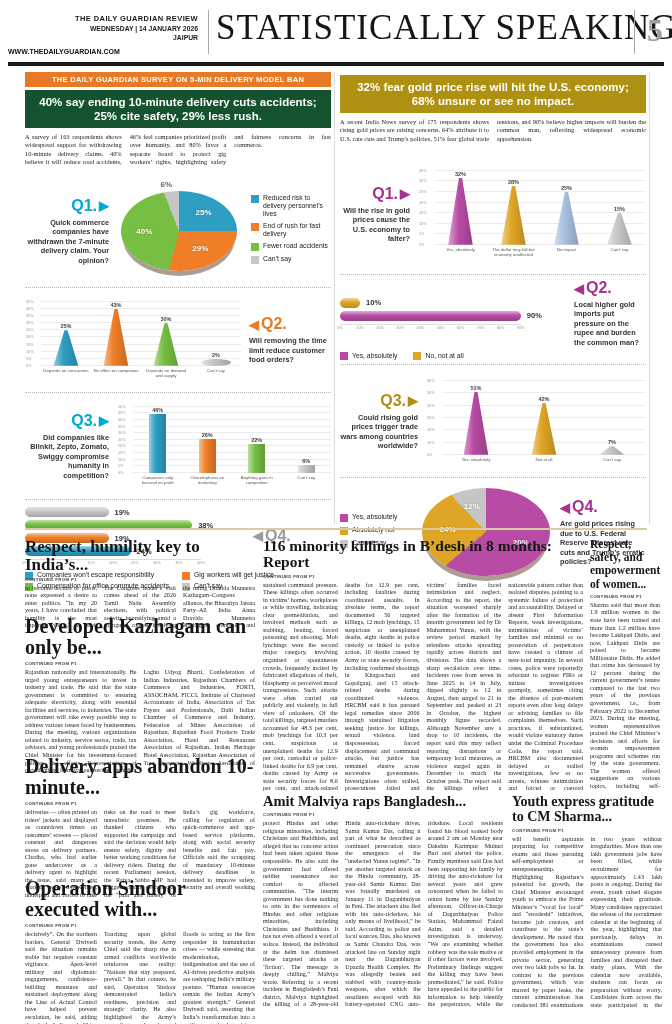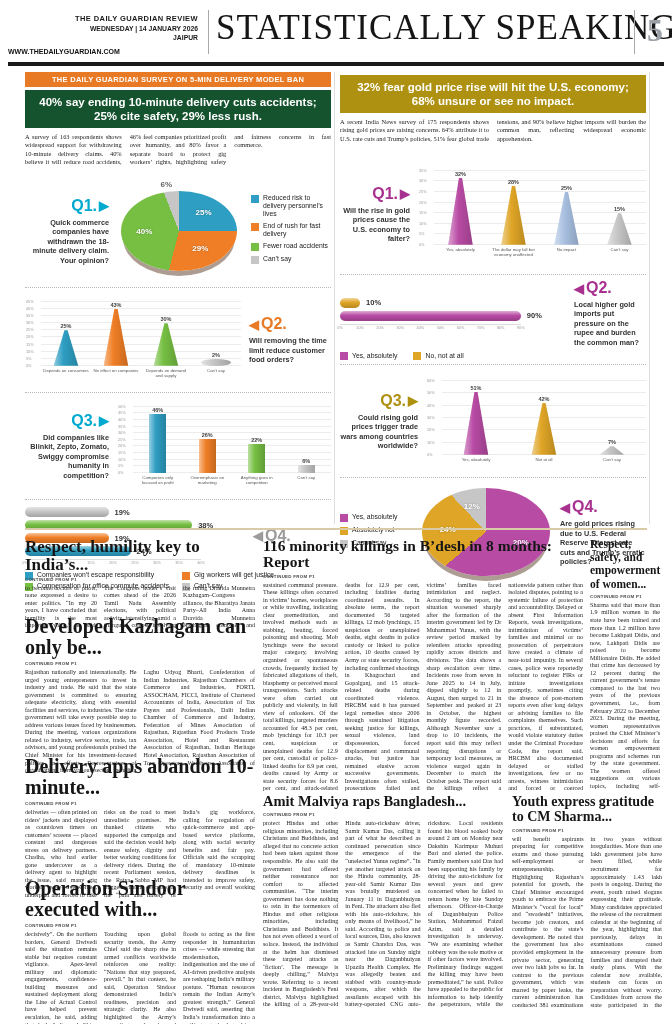--- a/index.html
+++ b/index.html
@@ -123,21 +123,21 @@
       <div class="subhead subhead-teal">40% say ending 10-minute delivery cuts accidents; 25% cite safety, 29% less rush.</div>
       <div class="intro cols3">A survey of 163 respondents shows widespread support for withdrawing 10-minute delivery claims. 40% believe it will reduce road accidents, 46% feel companies prioritized profit over humanity, and 80% favor a separate board to protect gig workers’ rights, highlighting safety and fairness concerns in fast commerce.</div>
 
       <div class="qrow" style="height:104px;gap:6px;">
         <div class="qblock align-right" style="width:84px;">
           <div class="qtag" style="color: rgb(0, 169, 206);">
             <span class="qarr pre"></span>
             <span>Q1.</span>
             <span class="qarr post">▶</span>
           </div>
-          <div class="qq">Quick commerce companies have withdrawn the 18-minute delivery claim. Your opinion?</div>
+          <div class="qq">Quick commerce companies have withdrawn the 7-minute delivery claim. Your opinion?</div>
         </div>
         <div class="pie" style="width:116px;height:80px;margin-left:6px;">
             <div class="pie-face" style="background: conic-gradient(rgb(46, 158, 194) 0deg, rgb(46, 158, 194) 90deg, rgb(240, 126, 38) 90deg, rgb(240, 126, 38) 194.4deg, rgb(118, 191, 67) 194.4deg, rgb(118, 191, 67) 338.4deg, rgb(198, 198, 198) 338.4deg, rgb(198, 198, 198) 360deg);"></div>
             <span class="pie-label" style="left: 71.2132%; top: 26.7868%;">25%</span>
             <span class="pie-label" style="left: 68.3872%; top: 71.7047%;">29%</span>
             <span class="pie-label" style="left: 20.0592%; top: 49.8837%;">40%</span>
             <span class="pie-label" style="left: 39.1319%; top: -8.97266%; color: rgb(102, 102, 102); text-shadow: none;">6%</span>
           </div>
         <div class="legend legend-v" style="width:92px;margin-left:8px;">
             <div class="li">

